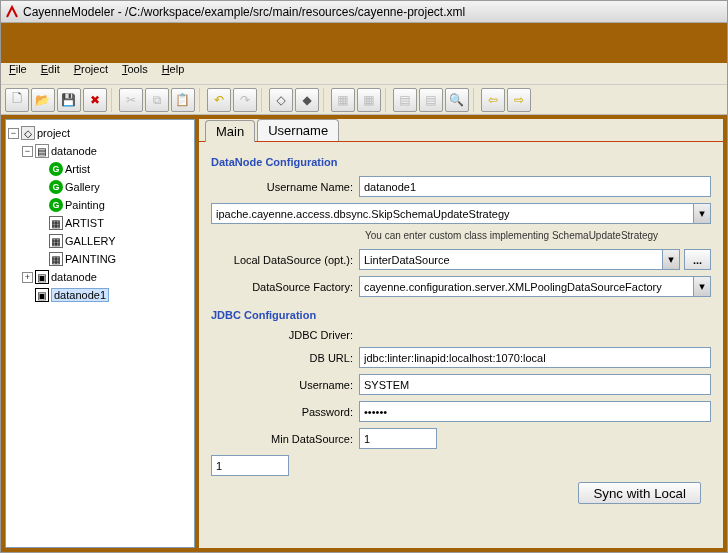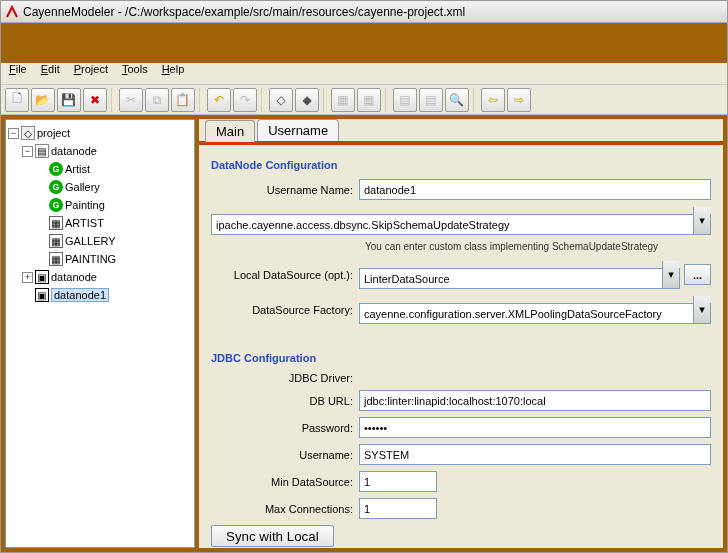--- a/index.html
+++ b/index.html
@@ -21,34 +21,34 @@
   .ico-proj { background:#eee; border:1px solid #888; }
   .ico-db { background:#fff; border:1px solid #888; }
   .ico-g { background:#0a0; border-radius:50%; color:#fff; font-weight:bold; font-size:9px;}
   .ico-t { background:#fff; border:1px solid #666; }
   .ico-node { background:#fff; border:1px solid #000; }
   .tree-item.sel .lbl { background:#cde3ff; border:1px solid #7aa7d8; padding:0 2px; }
   .main { flex:1; margin:4px 4px 4px 0; background:#ece9d8; display:flex; flex-direction:column; min-width:0;}
   .tabs { height:22px; display:flex; align-items:flex-end; padding-left:6px; }
   .tab { padding:3px 10px; border:1px solid #999; border-bottom:none; background:#f5f5f5; border-radius:4px 4px 0 0; margin-right:2px; font-size:13px;}
   .tab.active { background:#ece9d8; position:relative; top:1px;}
-  .panel { flex:1; border-top:4px solid #c2410c; padding:10px 12px; overflow:auto;}
+  .panel { flex:1; border-top:1px solid #c2410c; padding:10px 12px; overflow:auto;}
   .group-title { color:#2a4dbb; font-weight:bold; margin:4px 0 8px 0;}
   .row { display:flex; align-items:center; margin-bottom:6px; }
   .row label { width:148px; text-align:right; padding-right:6px;}
   .row .ctrl { flex:1; display:flex; align-items:center; gap:4px; min-width:0;}
   input[type=text], input[type=password] { height:21px; border:1px solid #7f9db9; padding:0 4px; font-family:inherit; font-size:11px; width:100%; background:#fff; }
   .short { width:78px !important; flex:none;}
   .combo { position:relative; flex:1; min-width:0;}
-  .combo input { padding-right:18px; text-overflow:ellipsis;margin-top:8px;}
+  .combo input { padding-right:18px; text-overflow:ellipsis;}
   .combo .arrow { position:absolute; right:1px; top:1px; bottom:1px; width:17px; background:linear-gradient(#f0f0f0,#d0d0d0); border-left:1px solid #7f9db9; display:flex;align-items:center;justify-content:center;}
   .btn-sq { width:27px; height:21px; border:1px solid #7f9db9; background:linear-gradient(#fdfdfd,#e0e0e0); display:flex;align-items:center;justify-content:center; font-weight:bold;}
   .hint { font-size:10px; color:#333; margin:2px 0 8px 154px;}
   .btn { height:22px; padding:0 14px; border:1px solid #7f9db9; background:linear-gradient(#fdfdfd,#e3e3e3); border-radius:2px;}
-  .sync-row { display:flex; padding-right:10px;}
+  .sync-row { display:flex; justify-content:flex-end; padding-right:10px;}
 </style>
 </head>
 <body>
 
 <div class="window">
 
   <div class="titlebar">
     <span class="ticon">
       <svg viewBox="0 0 14 14">
           <path d="M2 12 L7 2 L12 12" stroke="#c00" stroke-width="2" fill="none"></path>
@@ -186,51 +186,50 @@
         <div class="row">
           <label>DataSource Factory:</label>
           <div class="ctrl">
             <div class="combo">
               <input type="text" value="cayenne.configuration.server.XMLPoolingDataSourceFactory" style="">
               <div class="arrow">▾</div>
             </div>
           </div>
         </div>
 
-        <div class="group-title" style="margin-top:28px">JDBC Configuration</div>
+        <div class="group-title" style="margin-top:12px">JDBC Configuration</div>
 
         <div class="row">
           <label>JDBC Driver:</label>
         </div>
         <div class="row">
           <label>DB URL:</label>
           <div class="ctrl">
               <input type="text" value="jdbc:linter:linapid:localhost:1070:local" style="">
             </div>
         </div>
         <div class="row">
+          <label>Username:</label>
+          <div class="ctrl">
+              <input type="text" value="SYSTEM" style="">
+            </div>
+        </div>
+        <div class="row">
           <label>Password:</label>
           <div class="ctrl">
               <input type="text" value="••••••" style="">
             </div>
         </div>
         <div class="row">
-          <label>Username:</label>
-          <div class="ctrl">
-              <input type="text" value="SYSTEM" style="">
-            </div>
-        </div>
-        <div class="row">
           <label>Min DataSource:</label>
           <div class="ctrl">
               <input class="short" type="text" value="1" style="">
             </div>
         </div>
         <div class="row">
-          <label>Max Connections:</label>
           <div class="ctrl">
               <input class="short" type="text" value="1" style="">
             </div>
         </div>
 
         <div class="sync-row">
           <button class="btn">Sync with Local</button>
         </div>
 
       </div>

